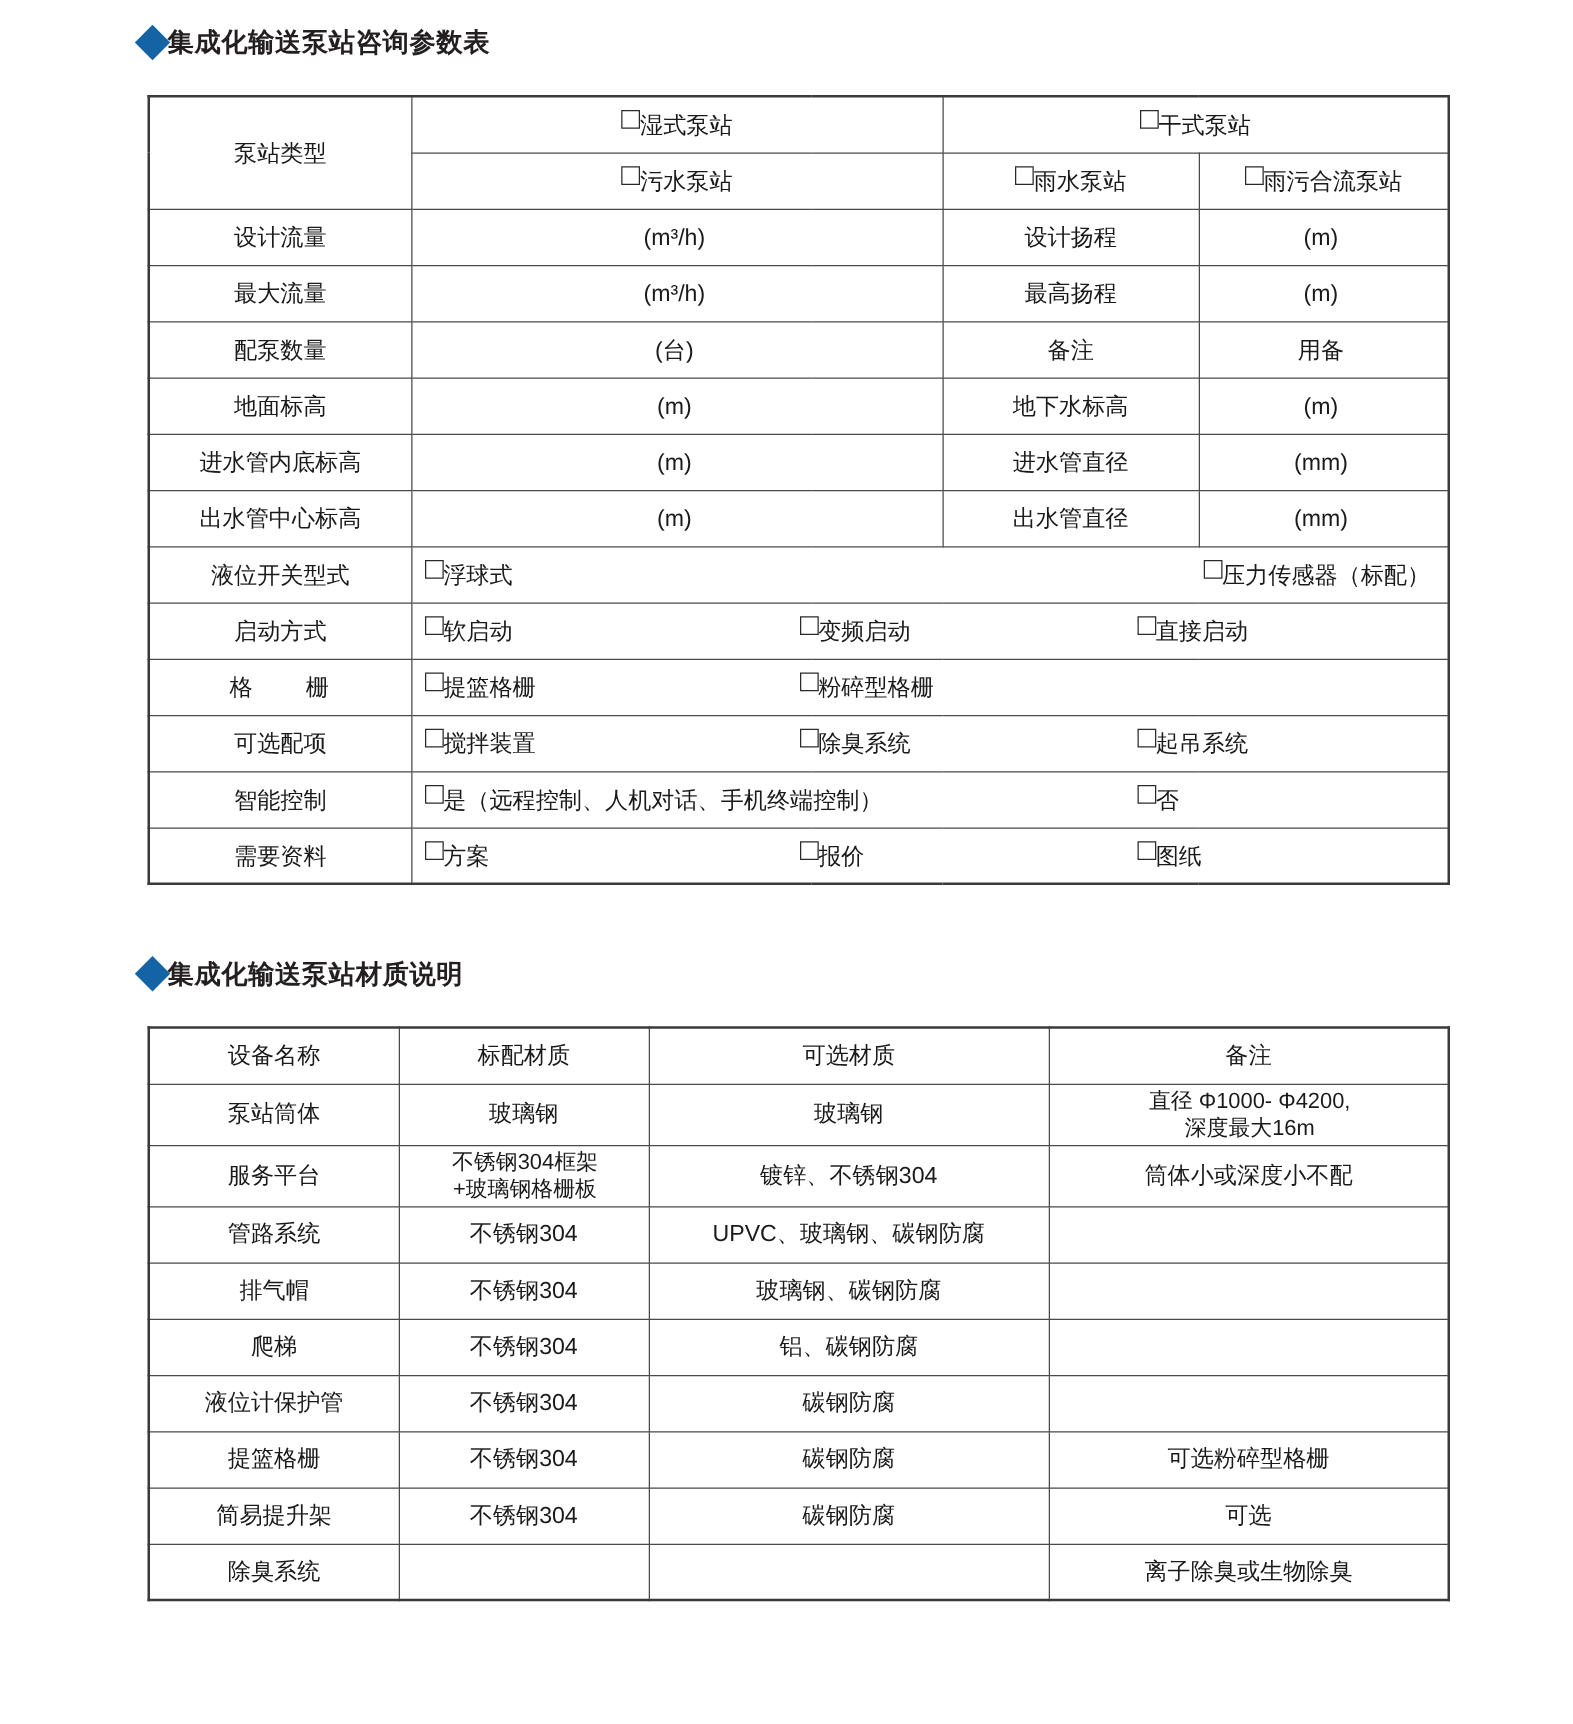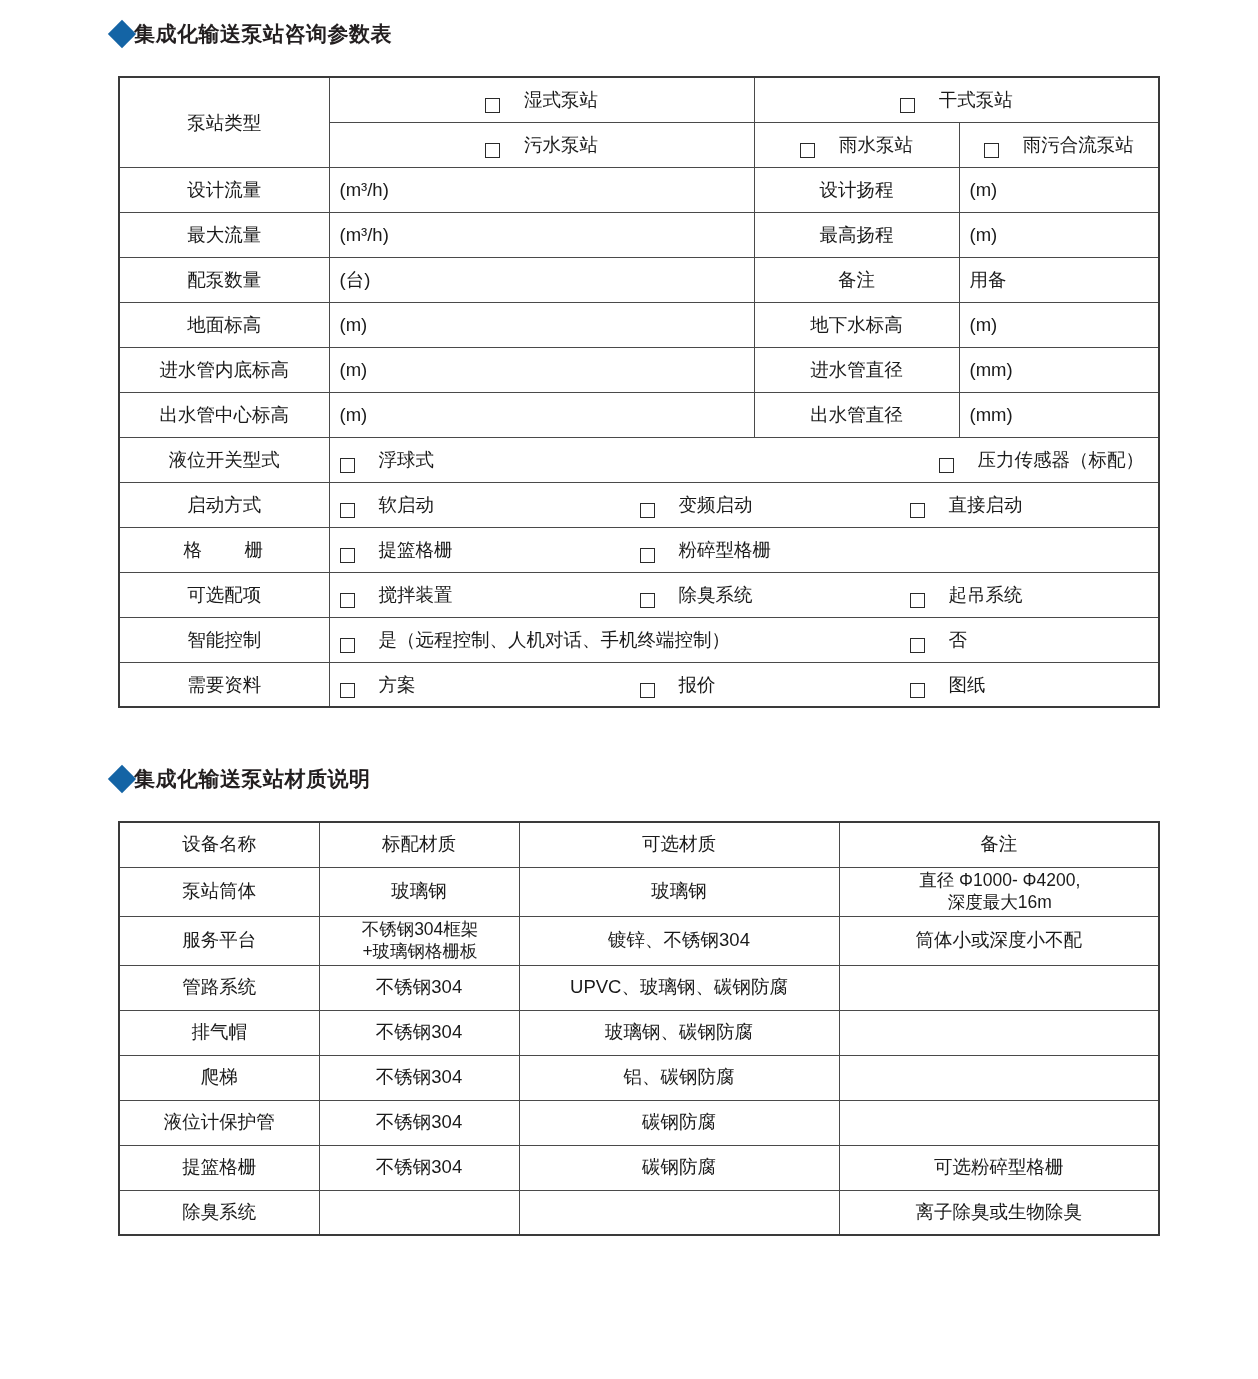--- a/index.html
+++ b/index.html
@@ -55,42 +55,42 @@
     white-space: nowrap;
   }
 
   
   #table-params { width: 1040px; margin-top: 28px; }
   #table-params td { height: 45px; }
   #table-params td.label {
     text-align: center;
   }
   #table-params td.unit-cell {
-    text-align: left;
+    text-align: center;
     padding-right: 14px;
   }
   #table-params td.mid-label {
     text-align: center;
   }
   #table-params td.type-head {
     text-align: center;
     height: 45px;
   }
 
   .cbrow {
     display: flex;
     align-items: center;
     height: 100%;
     width: 100%;
   }
   .cbrow.center { justify-content: center; }
   .opt {
     display: inline-flex;
-    align-items: flex-end;
-    gap: 24px;
+    align-items: flex-start;
+    gap: 0;
     white-space: nowrap;
   }
   .checkbox {
     display: inline-block;
     width: 15px;
     height: 15px;
     border: 1.6px solid #2a2a2a;
     background: #fff;
     flex: 0 0 auto;
     position: relative;
@@ -405,20 +405,26 @@
       <td></td>
     </tr>
 
     <tr>
       <td>提篮格栅</td>
       <td>不锈钢304</td>
       <td>碳钢防腐</td>
       <td>可选粉碎型格栅</td>
     </tr>
 
+    <tr>
+      <td>简易提升架</td>
+      <td>不锈钢304</td>
+      <td>碳钢防腐</td>
+      <td>可选</td>
+    </tr>
 
     <tr>
       <td>除臭系统</td>
       <td></td>
       <td></td>
       <td>离子除臭或生物除臭</td>
     </tr>
   </tbody>
 </table>
 

